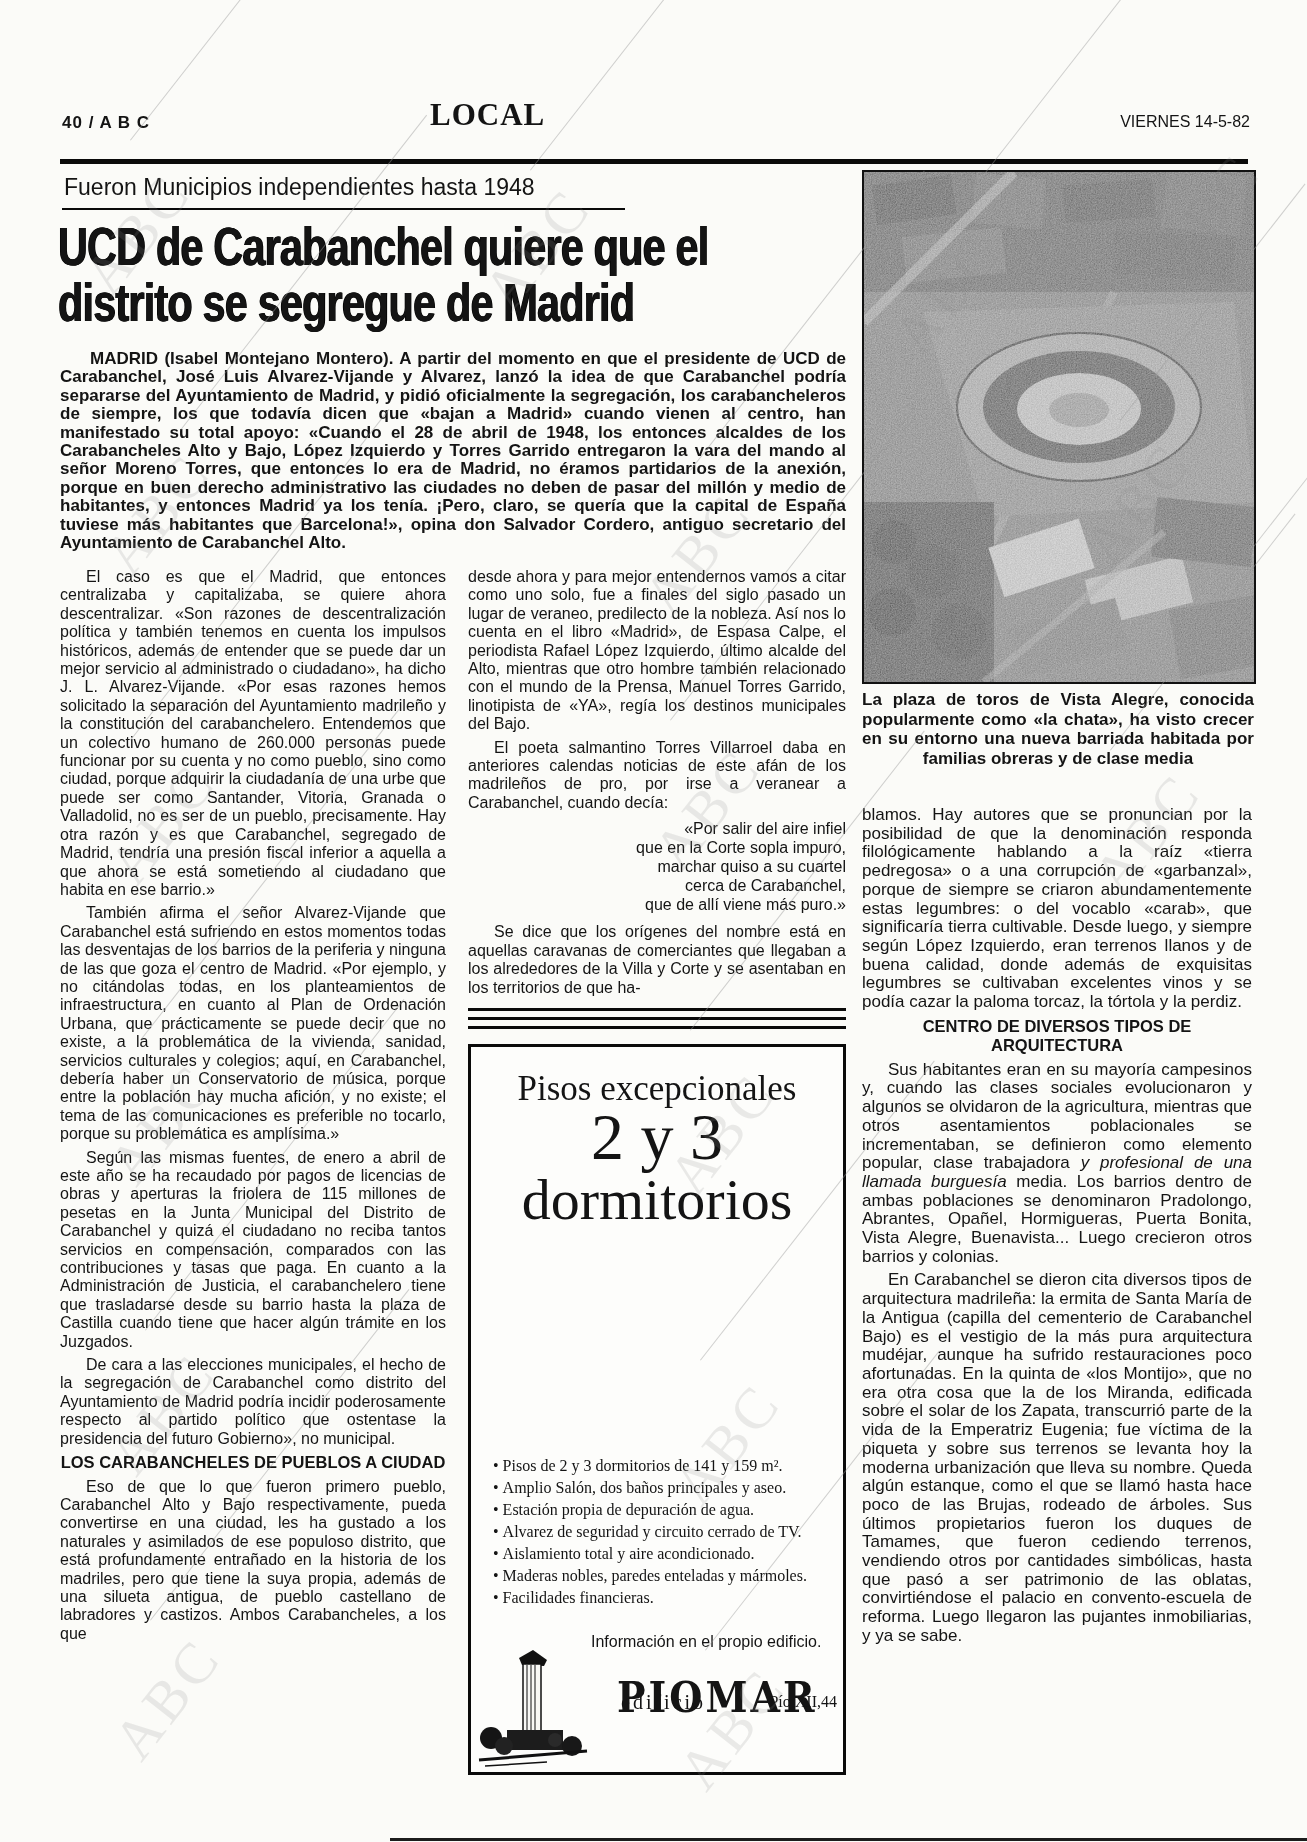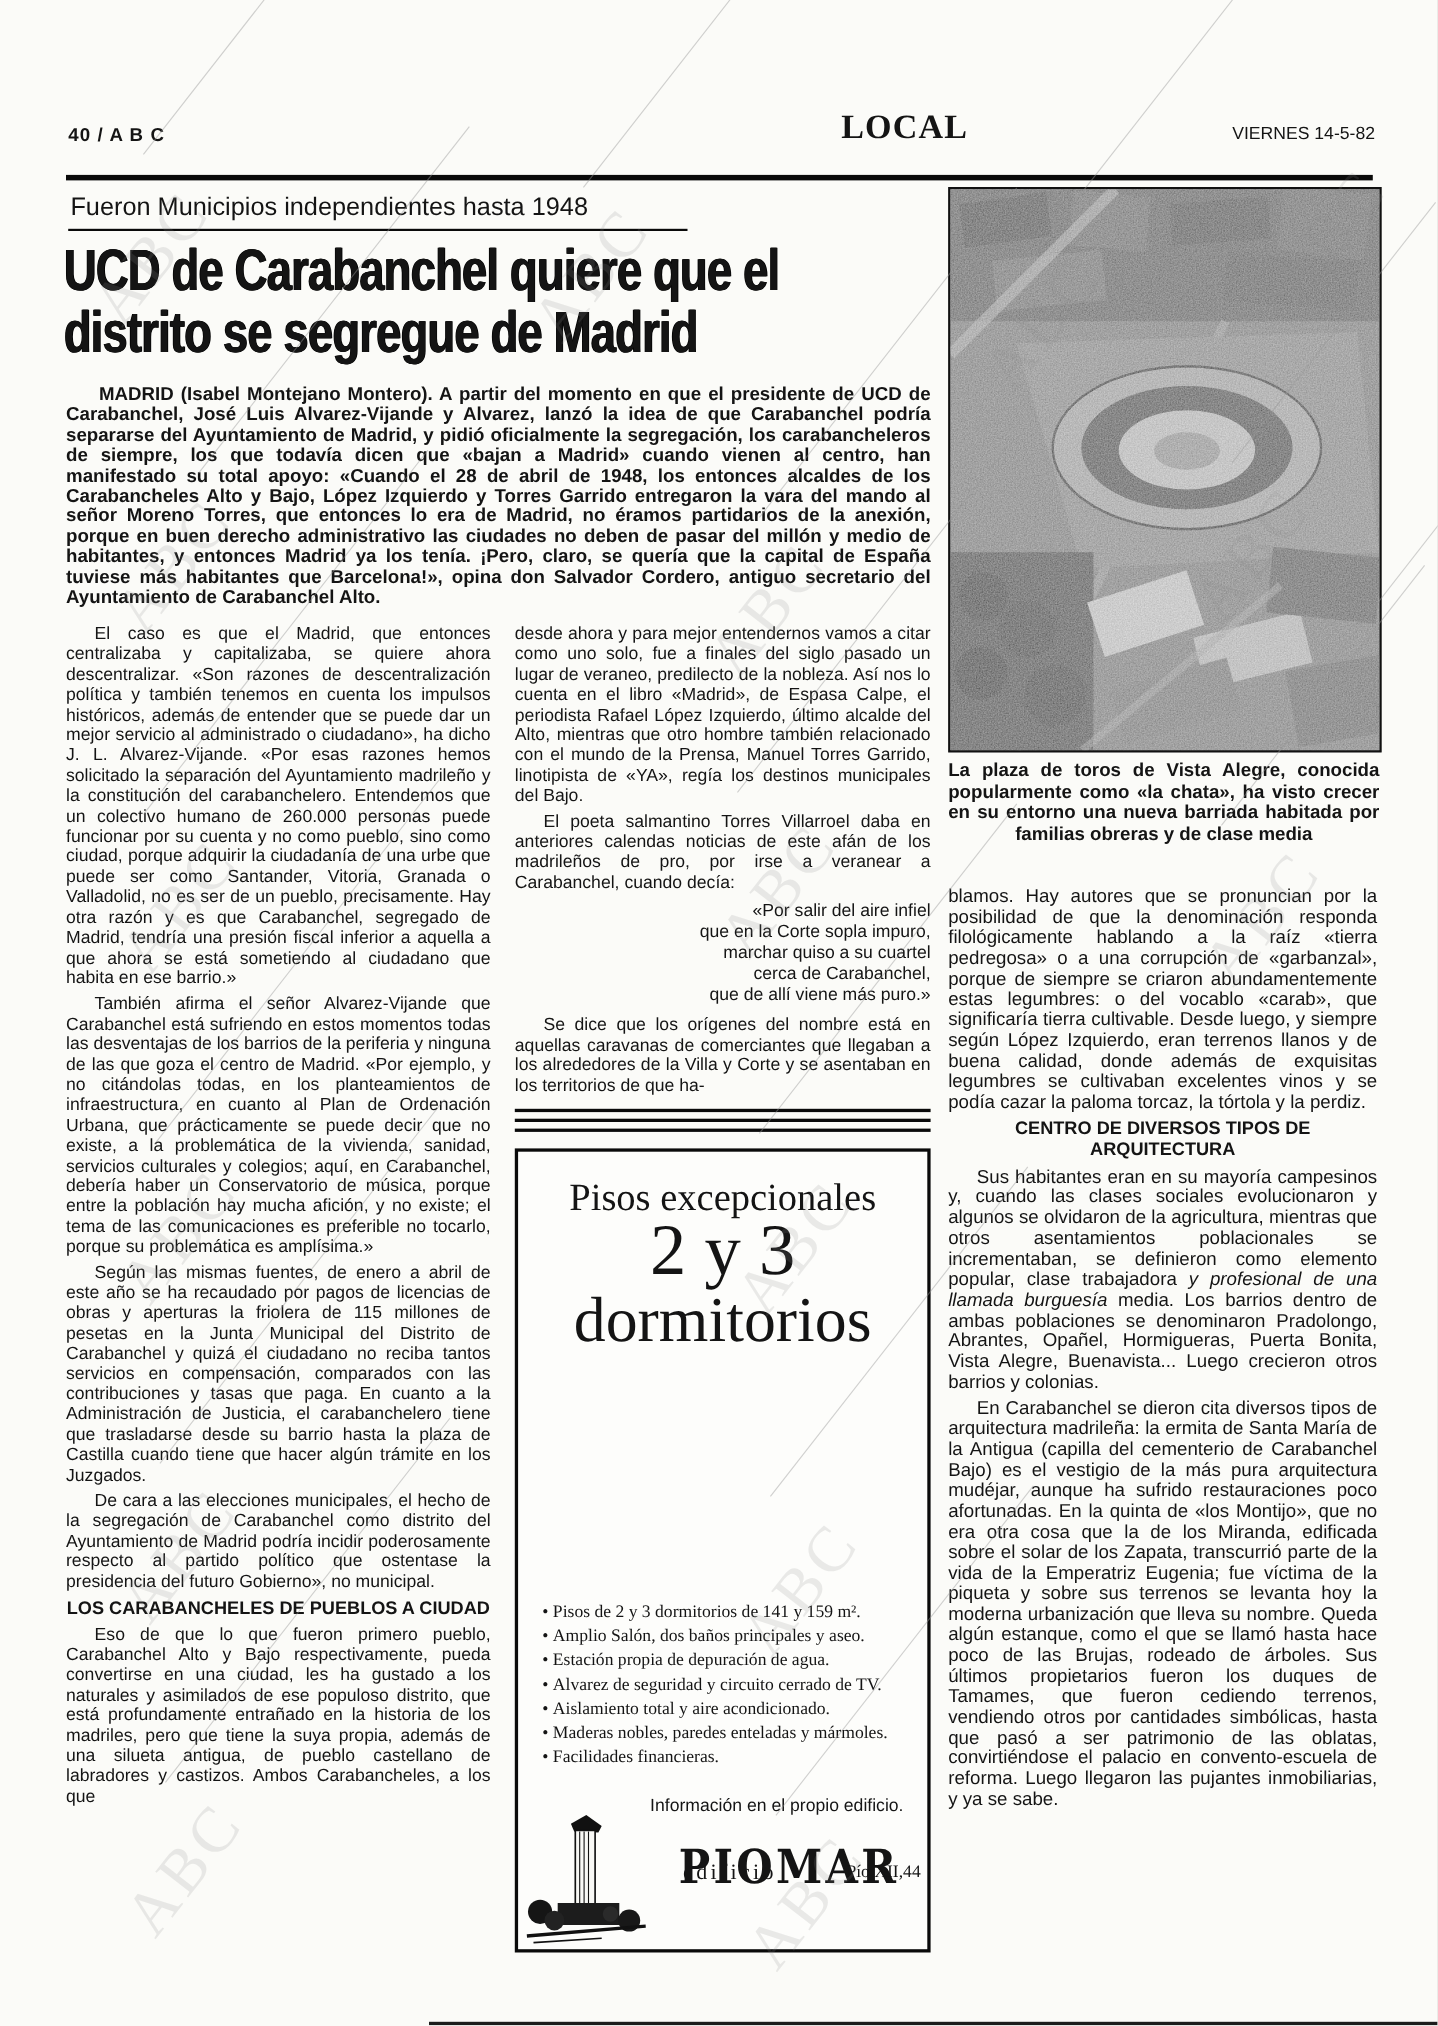--- a/index.html
+++ b/index.html
@@ -5,21 +5,21 @@
   html,body{margin:0;padding:0;background:#d9d9d4;}
   .page{position:relative;width:1307px;height:1842px;background:#fbfbf8;overflow:hidden;
         font-family:"Liberation Sans",sans-serif;color:#141414;margin:0 auto;}
   
   .wm{position:absolute;font-family:"Liberation Serif",serif;font-size:58px;color:#8c8c8c;
       opacity:.17;transform:rotate(-52deg);letter-spacing:5px;pointer-events:none;z-index:6;}
   .wm-line{position:absolute;height:1px;background:#999;opacity:.45;transform:rotate(-52deg);
       transform-origin:0 0;pointer-events:none;z-index:6;}
   
   .hdr-left{position:absolute;left:62px;top:113px;font-size:17px;font-weight:700;letter-spacing:1px;}
-  .hdr-center{position:absolute;left:430px;width:450px;top:97px;text-align:right;
+  .hdr-center{position:absolute;left:430px;width:450px;top:97px;text-align:left;
       font-family:"Liberation Serif",serif;font-weight:700;font-size:31px;letter-spacing:1px;}
   .hdr-right{position:absolute;right:57px;top:113px;font-size:16px;}
   .hdr-rule{position:absolute;left:60px;top:159px;width:1188px;height:5px;background:#0a0a0a;}
   
   .kicker{position:absolute;left:64px;top:174px;font-size:23px;}
   .kicker-rule{position:absolute;left:62px;top:208px;width:563px;height:2px;background:#0a0a0a;}
   .headline{position:absolute;left:58px;top:219px;transform:scaleX(.78);transform-origin:0 0;
       font-weight:700;font-size:53px;line-height:56px;letter-spacing:-1px;white-space:nowrap;
       text-shadow:.7px 0 #000,-.7px 0 #000;}
   .lead{position:absolute;left:60px;top:350px;width:786px;font-size:17px;line-height:18.4px;

